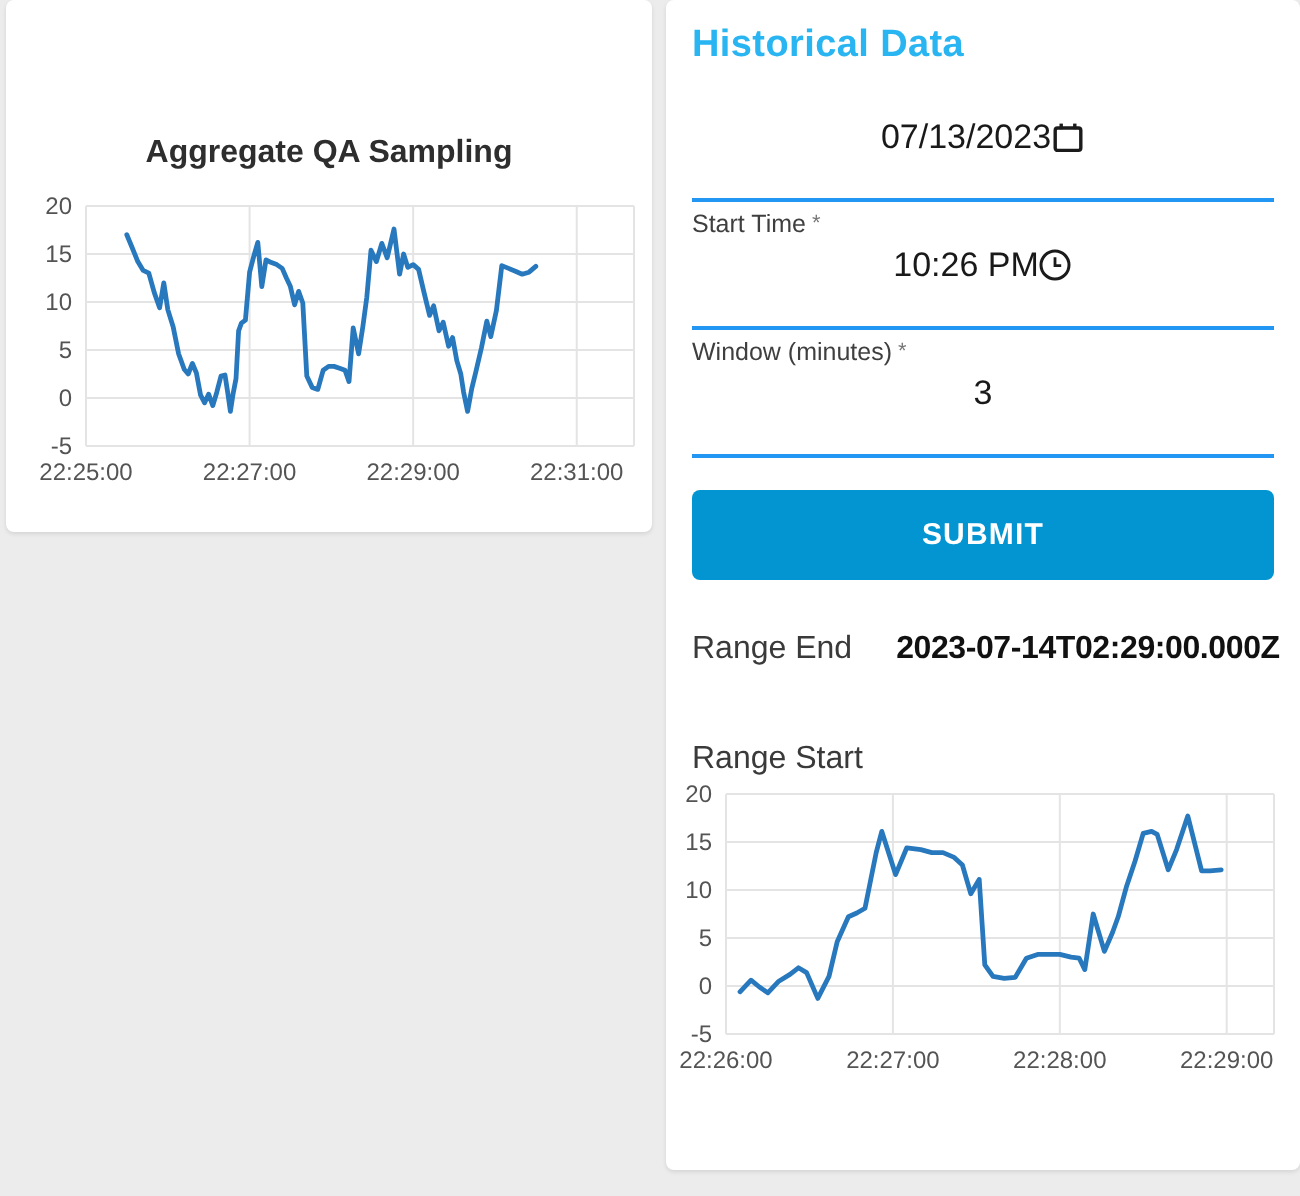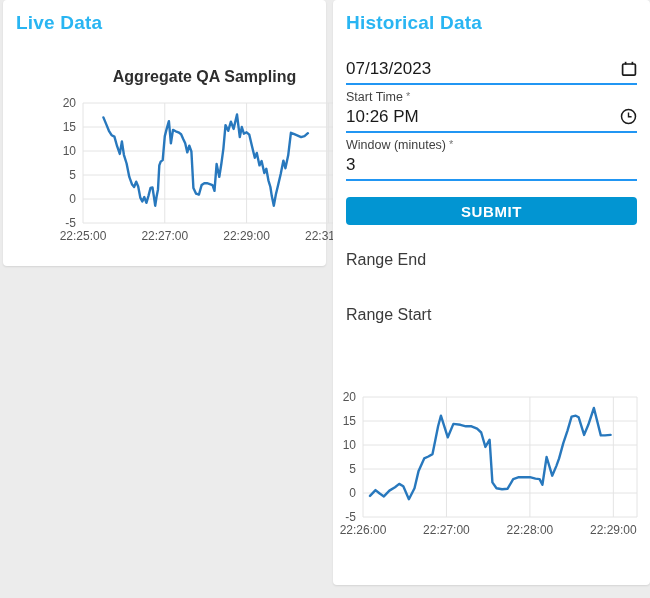--- a/index.html
+++ b/index.html
@@ -10,53 +10,52 @@
     overflow:hidden;
   }
   .card{position:absolute;background:#fff;border-radius:4px;box-shadow:0 1px 2px rgba(0,0,0,.10);}
   .left-card{left:3px;top:0;width:323px;height:266px;}
   .right-card{left:333px;top:0;width:317px;height:585px;border-radius:4px;}
   .panel-title{
     position:absolute;top:12px;left:13px;
     font-size:19px;font-weight:700;letter-spacing:.2px;
   }
   .chart-block{position:absolute;left:0;width:100%;}
-  .left-chart-block{top:62px;margin-left:40px;}
+  .left-chart-block{top:62px;}
   .right-chart-block{top:388px;}
   .chart-title{
     height:30px;line-height:30px;text-align:center;
     font-size:16px;font-weight:700;color:#2e2e2e;
   }
   svg text{font-family:"Liberation Sans",sans-serif;}
   .form-stack{position:absolute;top:56px;left:13px;right:13px;}
   .field{margin-bottom:3px;}
   .field-label{font-size:12.5px;color:#3f3f3f;height:16px;line-height:16px;}
   .req{font-size:11px;color:#777;margin-left:3px;vertical-align:1px;}
   .field-value-row{
-    height:25px;display:flex;align-items:center;justify-content:space-between;
-    border-bottom:2px solid #2196f3;padding-bottom:2px;cursor:text;
+    height:25px;display:flex;align-items:center;justify-content:center;
+    border-bottom:2px solid #2196f3;padding-bottom:18px;cursor:text;
   }
   .field-value{font-size:17px;color:#191919;}
   .field-icon{width:17px;height:17px;display:flex;align-items:center;justify-content:center;cursor:pointer;}
   .submit-btn{
-    display:block;width:100%;margin-top:16px;height:28px;border:none;border-radius:4px;
+    display:block;width:100%;margin-top:16px;height:45px;border:none;border-radius:4px;
     color:#fff;font-size:15px;font-weight:700;letter-spacing:.6px;
     font-family:"Liberation Sans",sans-serif;cursor:pointer;
   }
   .range-row{display:flex;align-items:baseline;gap:22px;font-size:16px;}
   .range-row.end{margin-top:26px;}
   .range-row.start{margin-top:37px;}
   .range-label{color:#3a3a3a;white-space:nowrap;}
   .range-value{color:#111;font-weight:700;white-space:nowrap;letter-spacing:-0.2px;}
 </style>
 </head>
 <body style="background: rgb(236, 236, 236);">
 
 <div class="card left-card">
-  <div class="panel-title" style="color: rgb(41, 181, 242);">Live Data</div>
   <div class="chart-block left-chart-block">
     <div class="chart-title">Aggregate QA Sampling</div>
     <svg width="323" height="153">
         <line x1="40" x2="314" y1="131" y2="131" stroke="#e4e4e4" stroke-width="1"></line>
         <text x="33" y="135" text-anchor="end" fill="#545454" font-size="12">-5</text>
         <line x1="40" x2="314" y1="107" y2="107" stroke="#e4e4e4" stroke-width="1"></line>
         <text x="33" y="111" text-anchor="end" fill="#545454" font-size="12">0</text>
         <line x1="40" x2="314" y1="83" y2="83" stroke="#e4e4e4" stroke-width="1"></line>
         <text x="33" y="87" text-anchor="end" fill="#545454" font-size="12">5</text>
         <line x1="40" x2="314" y1="59" y2="59" stroke="#e4e4e4" stroke-width="1"></line>
@@ -118,20 +117,21 @@
       </div>
       <div class="field-value-row" style="border-bottom-color: rgb(33, 150, 243);">
         <span class="field-value">3</span>
       </div>
     </div>
 
     <button class="submit-btn" style="background: rgb(2, 149, 210);">SUBMIT</button>
 
     <div class="range-row end">
       <span class="range-label">Range End</span>
+      <span class="range-value">2023-07-14T02:29:00.000Z</span>
     </div>
 
     <div class="range-row start">
       <span class="range-label">Range Start</span>
     </div>
   </div>
 
   <div class="chart-block right-chart-block">
     <svg width="317" height="152">
         <line x1="30" x2="304" y1="129" y2="129" stroke="#e4e4e4" stroke-width="1"></line>

